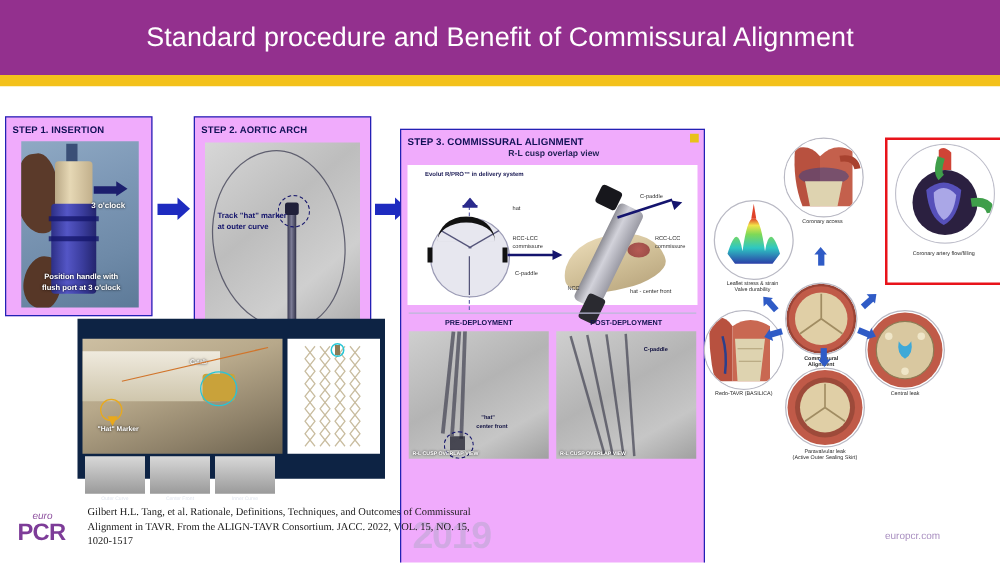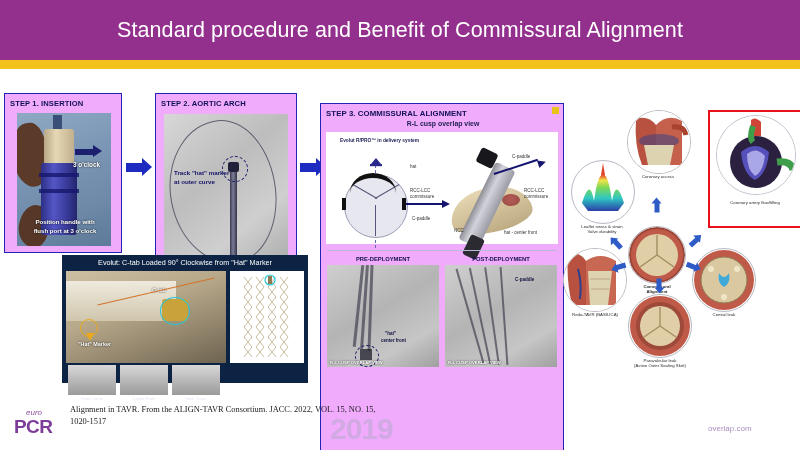--- a/index.html
+++ b/index.html
@@ -278,21 +278,20 @@
       <div class="wirebun" style="left:34px;top:2px;width:2px;height:98px;transform:rotate(-12deg);"></div>
       <div class="wirebun" style="left:46px;top:2px;width:2px;height:98px;transform:rotate(-8deg);"></div>
       <div class="wirebun" style="left:58px;top:2px;width:2px;height:98px;transform:rotate(-4deg);"></div>
       <div class="tiny" style="position:absolute;left:70px;top:12px;color:#101040;font-weight:bold;">C-paddle</div>
       <div class="bplab">R-L CUSP OVERLAP VIEW</div>
     </div>
   </div>
 </div>
 
 <div class="evo">
-  <div class="evo-title">Evolut: C-tab Loaded 90° Clockwise from "Hat" Marker</div>
   <div class="evo-photo">
     <div style="position:absolute;left:0;top:10px;width:110px;height:40px;background:linear-gradient(#efeade,#cfc6ac);"></div>
     <div style="position:absolute;left:96px;top:28px;width:26px;height:22px;background:#c9a23a;border-radius:3px;"></div>
     <div class="cyc" style="left:94px;top:26px;width:28px;height:26px;"></div>
     <div class="oyc" style="left:14px;top:48px;width:16px;height:16px;"></div>
     <div style="position:absolute;left:20px;top:62px;width:0;height:0;border-left:4px solid transparent;border-right:4px solid transparent;border-top:8px solid #e9a91c;"></div>
     <div class="evo-tag" style="left:86px;top:16px;">C-tab</div>
     <div class="evo-tag" style="left:12px;top:70px;">"Hat" Marker</div>
     <div style="position:absolute;left:30px;top:20px;width:120px;height:1.4px;background:#d1742a;transform:rotate(-13deg);"></div>
   </div>
@@ -449,20 +448,21 @@
     <div class="shaft"></div>
     <div class="head"></div>
   </div>
 <div class="arrow arrow-sm" style="left:650px;top:282px;width:18px;height:11px;transform:rotate(90deg);">
     <div class="shaft"></div>
     <div class="head"></div>
   </div>
 
 <div class="wm">2019</div>
 <div class="cite">
+  <div>Gilbert H.L. Tang, et al. Rationale, Definitions, Techniques, and Outcomes of Commissural</div>
   <div>Alignment in TAVR. From the ALIGN-TAVR Consortium. JACC. 2022, VOL. 15, NO. 15,</div>
   <div>1020-1517</div>
 </div>
 <div class="logo">
   <div class="logo-euro">euro</div>
   <div class="logo-pcr">PCR</div>
 </div>
-<div class="site">overlap.com</div>
+<div class="site">europcr.com</div>
 
 </body></html>

